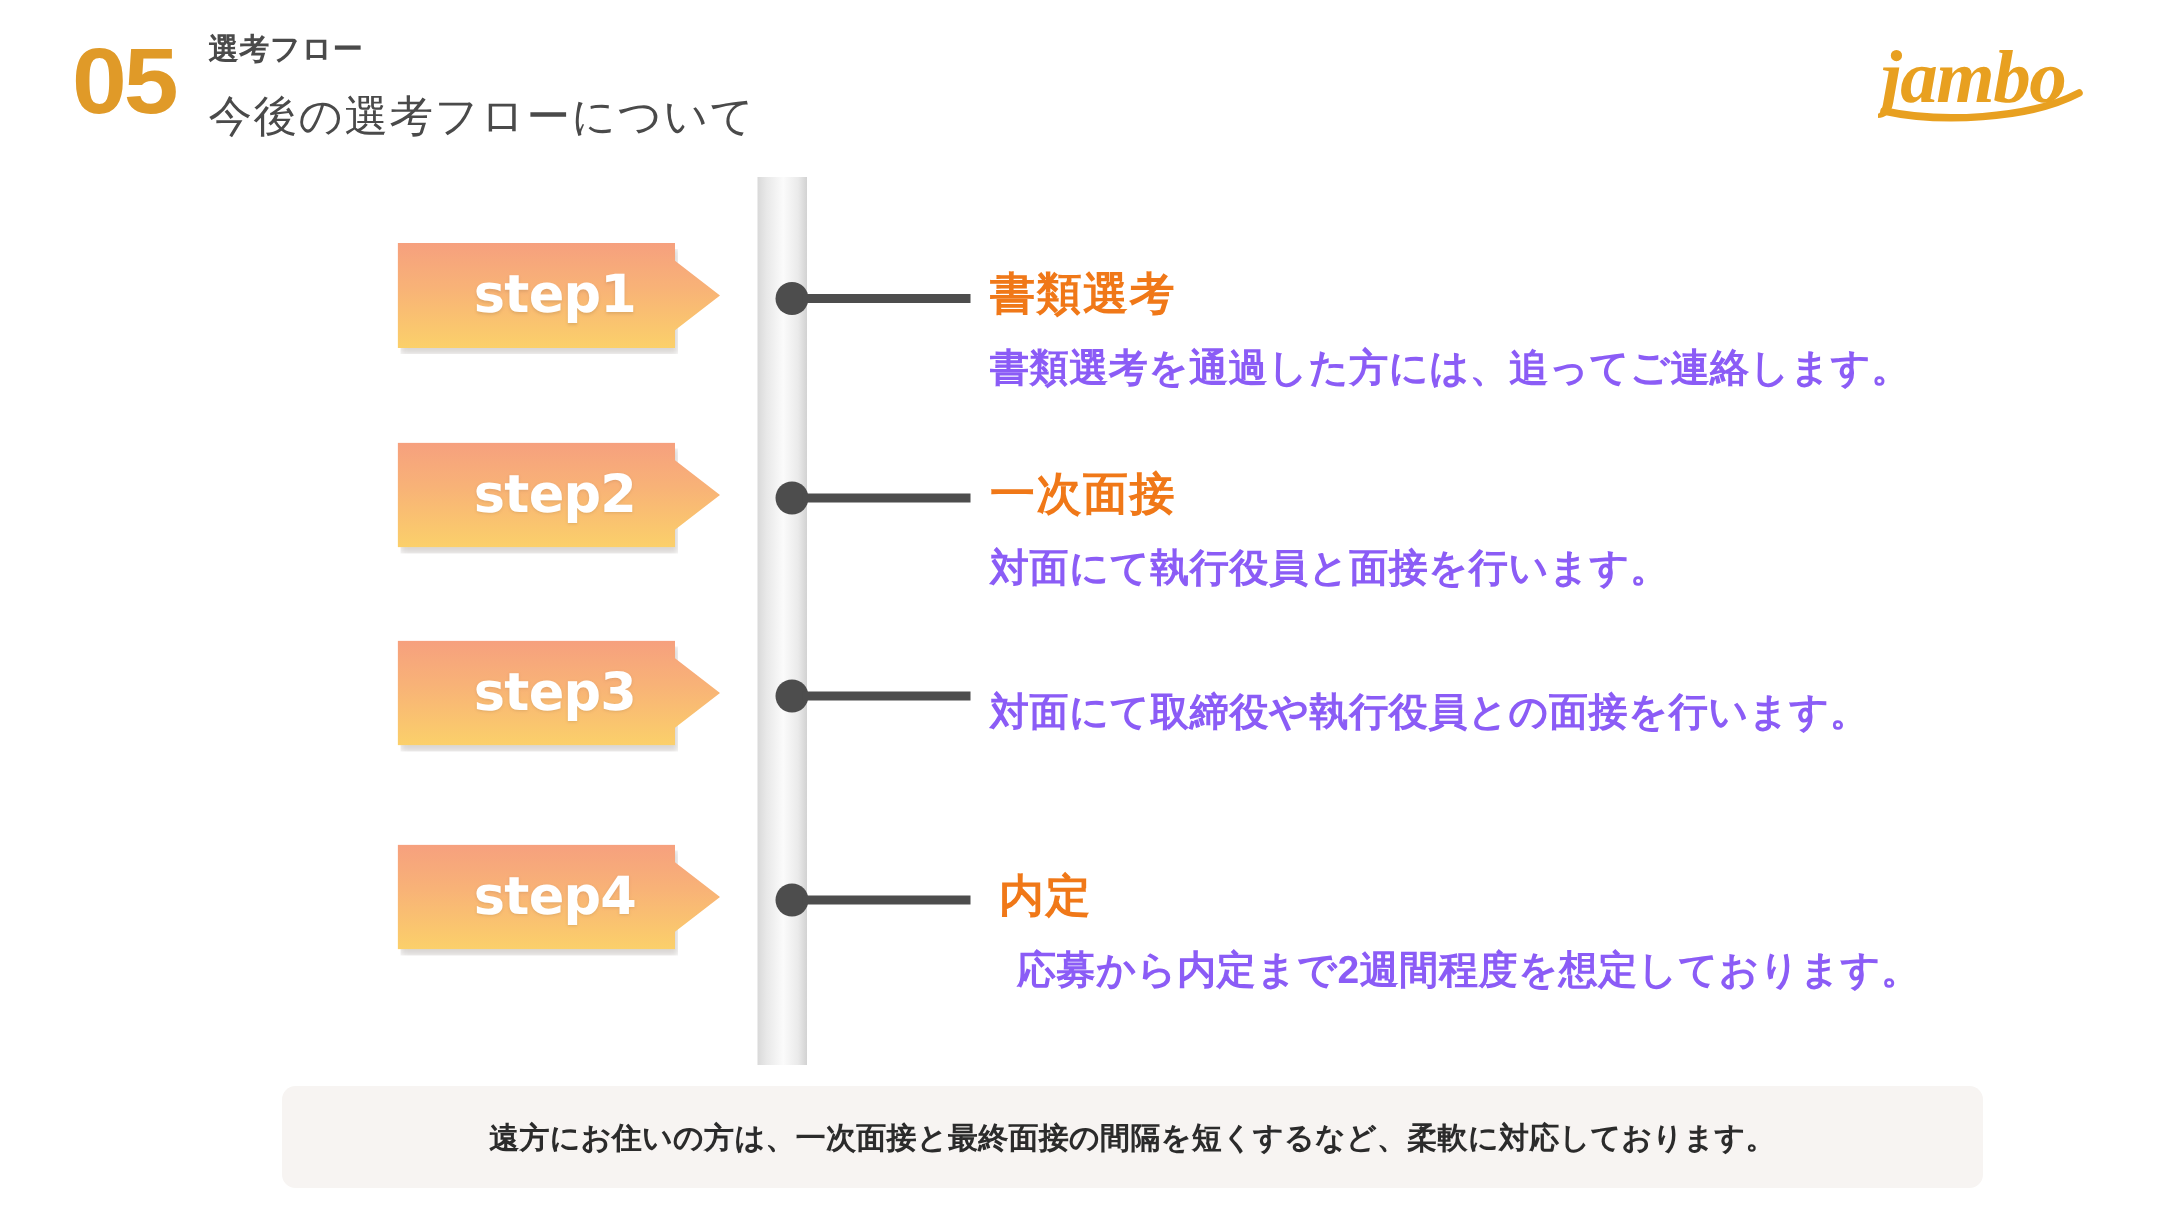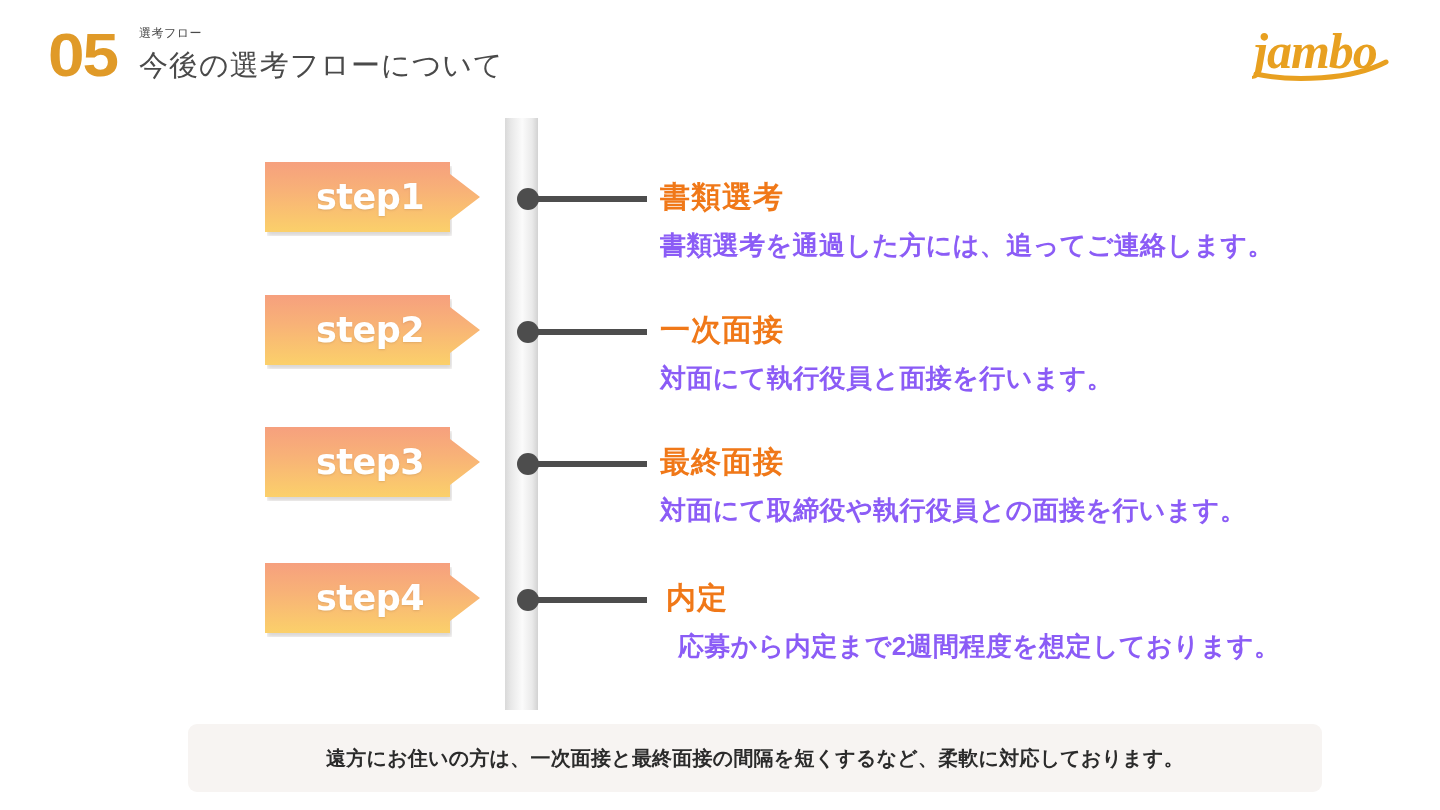--- a/index.html
+++ b/index.html
@@ -38,33 +38,33 @@
     letter-spacing: -2px;
     transform: scaleX(1.06);
     transform-origin: left top;
     margin-top: 8px;
   }
   .header-texts {
     margin-left: 26px;
     margin-top: 7px;
   }
   .header-kicker {
-    font-size: 12px;
+    font-size: 20px;
     line-height: 20px;
     color: #4a4a4a;
     letter-spacing: 0.5px;
-    font-weight: 400;
+    font-weight: 700;
   }
   .header-title {
     font-size: 29px;
     line-height: 38px;
     color: #4a4a4a;
     letter-spacing: 1px;
     font-weight: 400;
-    margin-top: 3px;
+    margin-top: 16px;
   }
 
   
   .logo {
     position: absolute;
     right: 48px;
     top: 22px;
     width: 140px;
     height: 62px;
   }
@@ -260,21 +260,20 @@
 
   <div class="step" style="top:464px;">
     <div class="step-badge">
       <div class="badge-shadow"></div>
       <div class="badge-shape"></div>
       <div class="badge-label">step3</div>
     </div>
     <div class="step-dot"></div>
     <div class="step-line"></div>
     <div class="step-content">
-      <div class="step-heading">最終面接</div>
       <div class="step-desc">対面にて取締役や執行役員との面接を行います。</div>
     </div>
   </div>
 
   <div class="step" style="top:600px;">
     <div class="step-badge">
       <div class="badge-shadow"></div>
       <div class="badge-shape"></div>
       <div class="badge-label">step4</div>
     </div>

